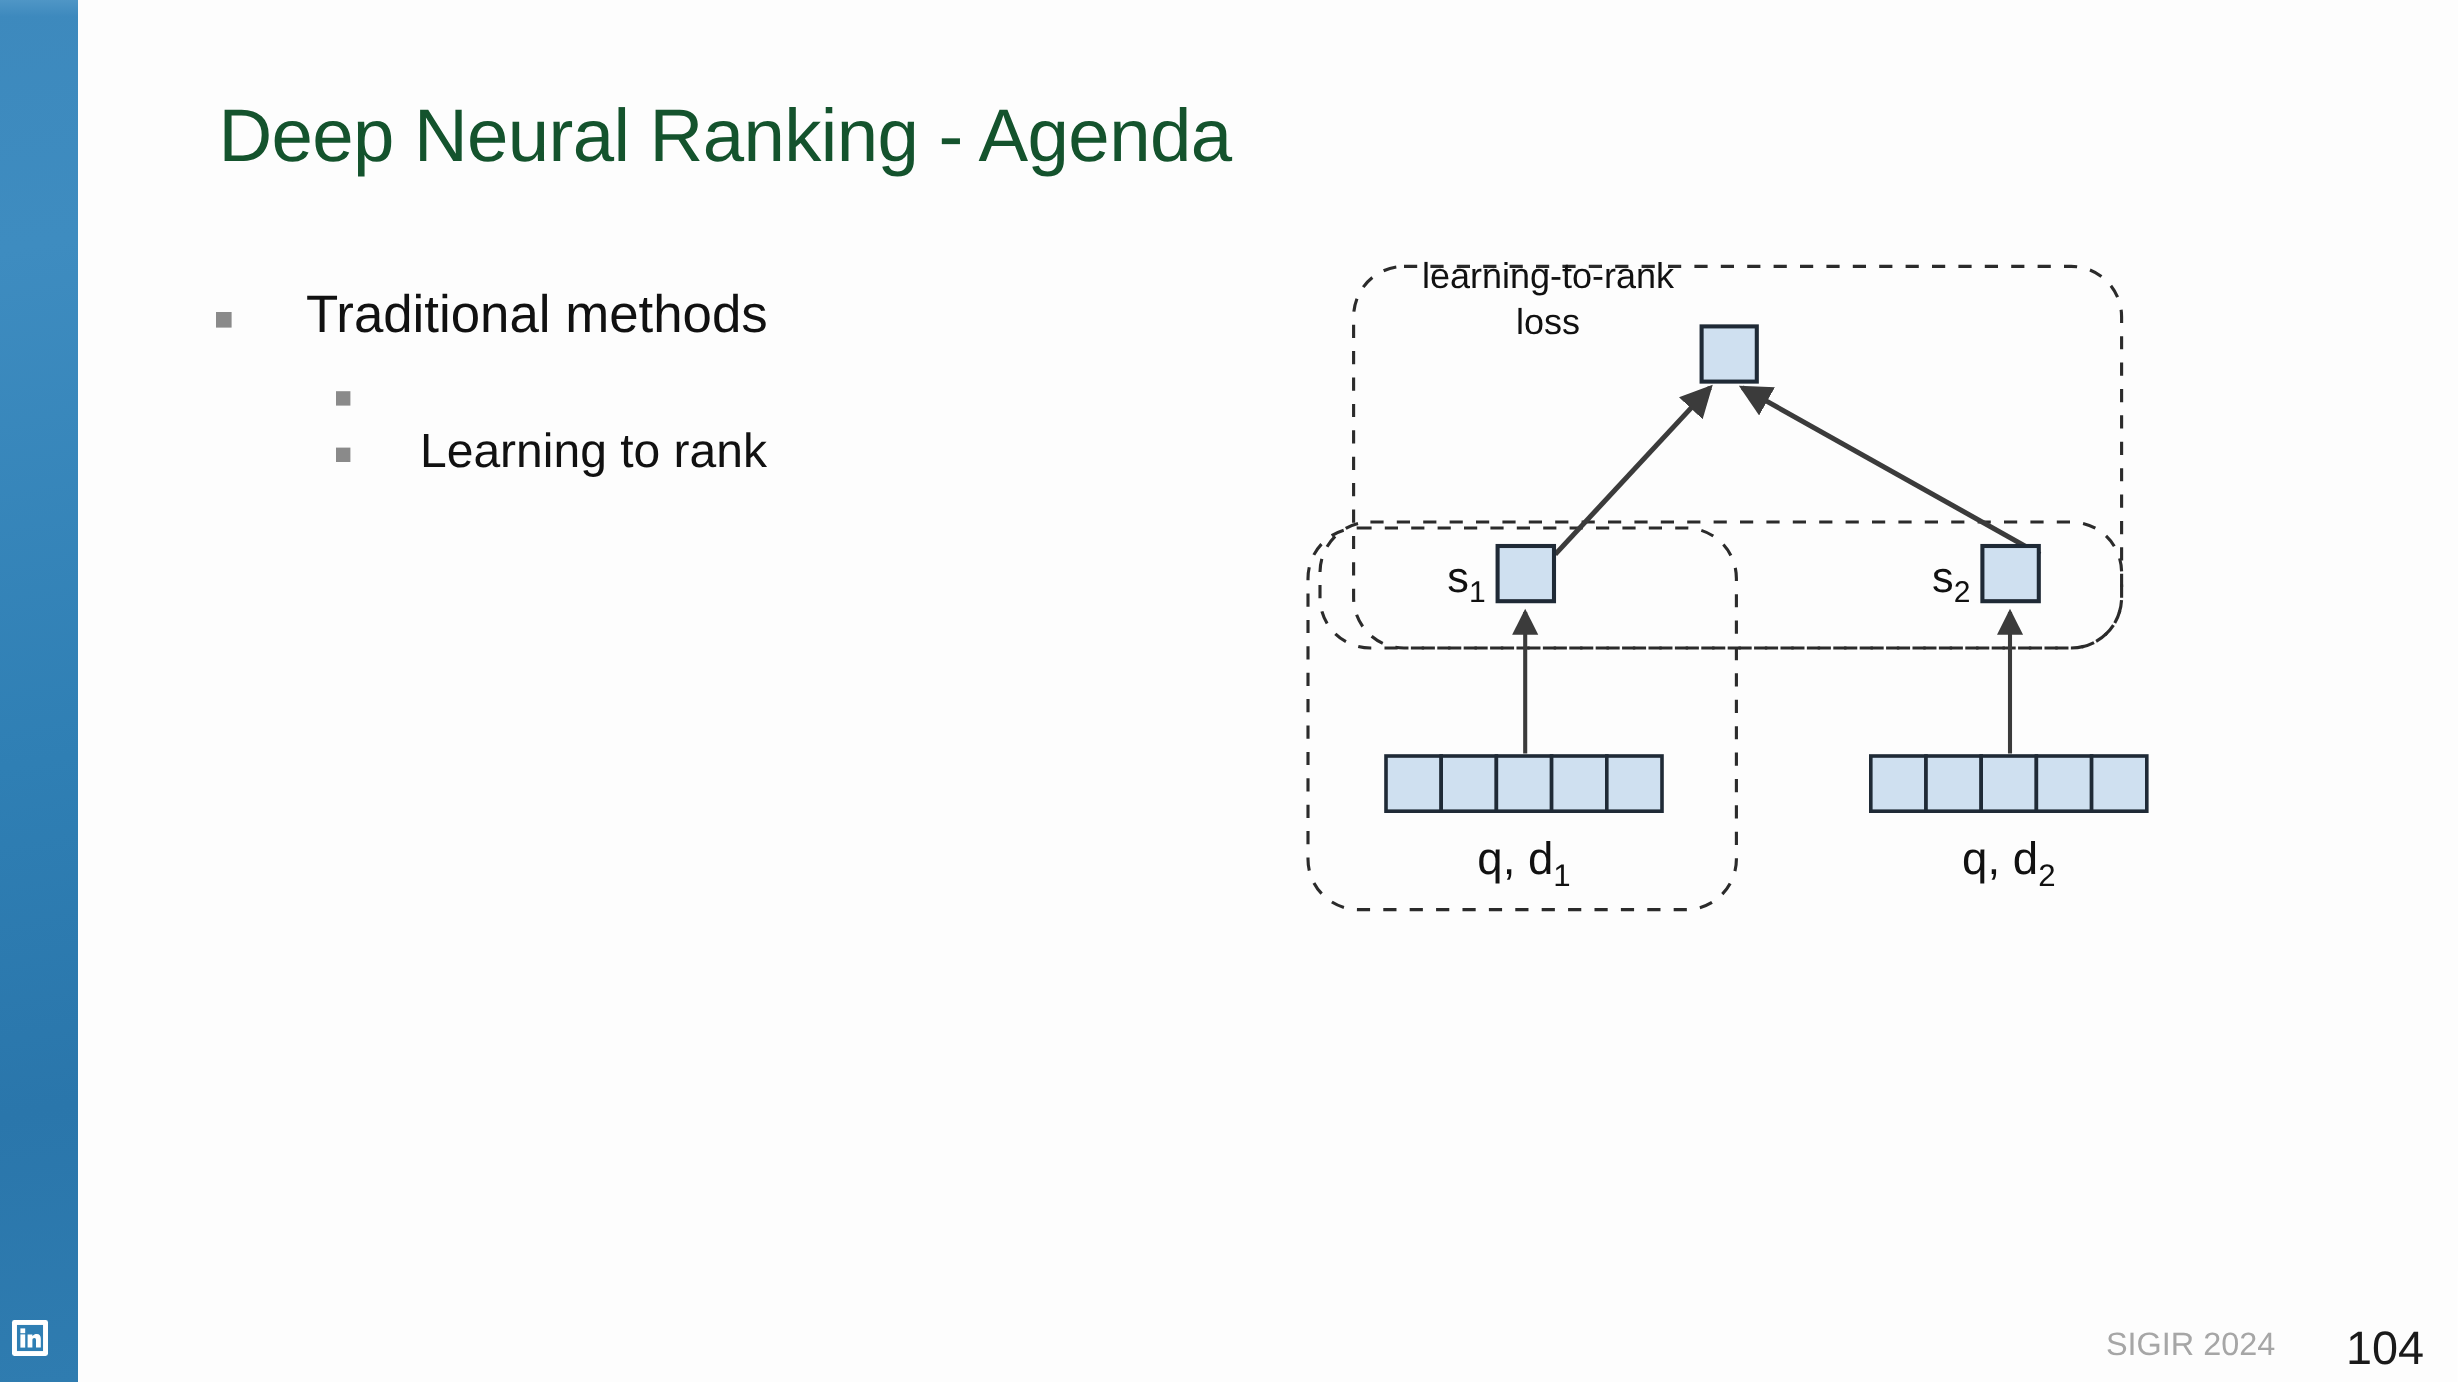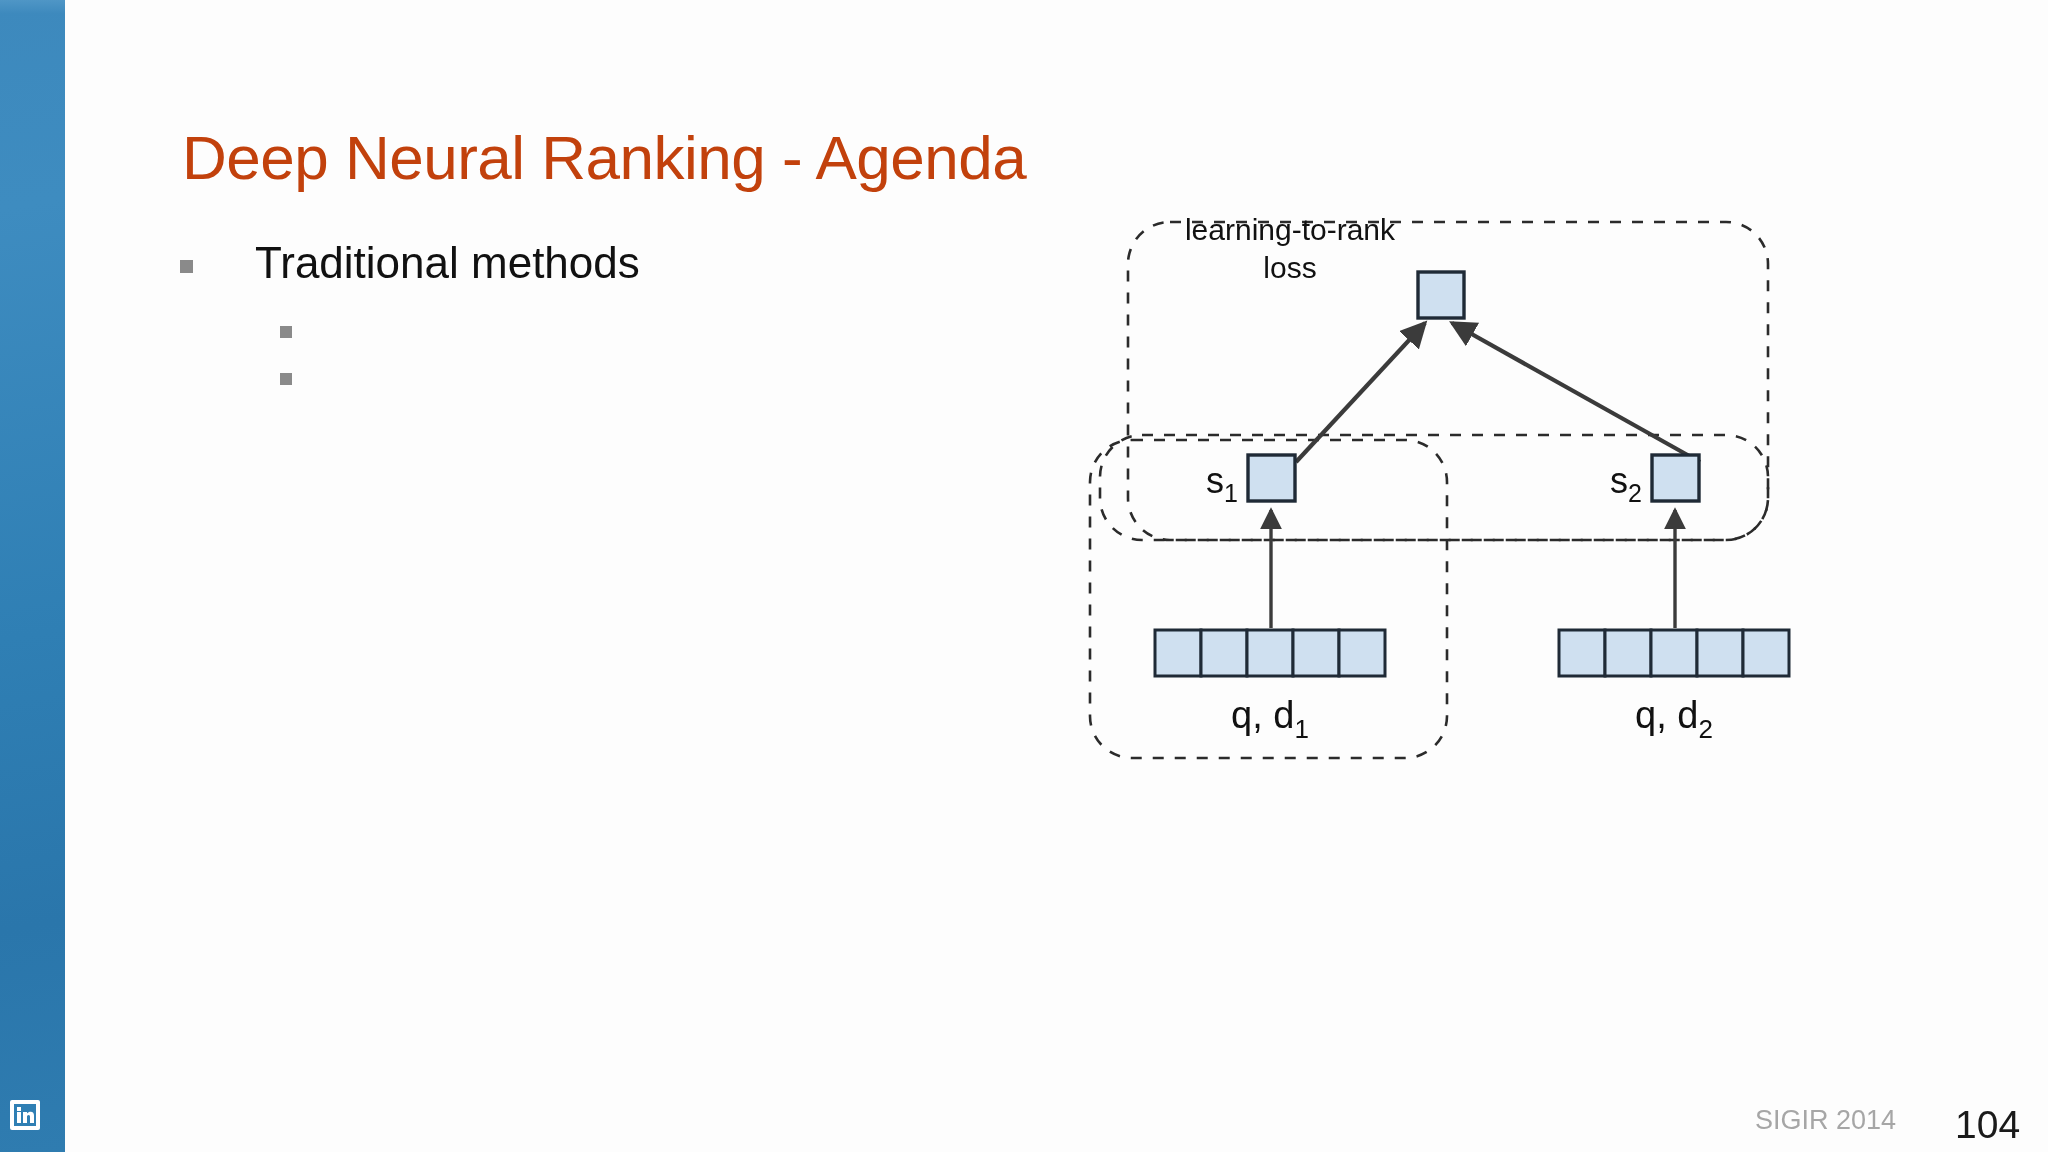--- a/index.html
+++ b/index.html
@@ -49,24 +49,23 @@
   }
   .li-logo svg { display:block; }
 
   
   .title {
     position: absolute;
     left: 182px;
     top: 78px;
     font-size: 62px;
     font-weight: 400;
-    color: #c2410c;
+    color: #14532d;
     letter-spacing: -0.5px;
     white-space: nowrap;
-    margin-top: 44px;
   }
 
   
   .bullets { position: absolute; left: 180px; top: 238px; }
   .bullet-row { position: relative; display: flex; align-items: flex-start; }
   .bullet-l1 { margin-bottom: 20px; }
   .bullet-l2 { margin-bottom: 16px; margin-left: 100px; }
   .bullet-mark {
     width: 13px; height: 13px;
     background: #8a8a8a;
@@ -145,20 +144,21 @@
       <span class="bullet-mark"></span>
       <span class="bullet-text-l1">Traditional methods</span>
     </div>
 
     <div class="bullet-row bullet-l2">
       <span class="bullet-mark"></span>
     </div>
 
     <div class="bullet-row bullet-l2">
       <span class="bullet-mark"></span>
+      <span class="bullet-text-l2">Learning to rank</span>
     </div>
 
   </div>
 
   <div class="diagram">
     <svg width="760" height="620" viewBox="0 0 760 620" xmlns="http://www.w3.org/2000/svg">
 
       <rect x="30" y="250" width="357" height="318" rx="42" ry="42" fill="none" stroke="#2b2b2b" stroke-width="2.6" stroke-dasharray="11 11"></rect>
 
       <rect x="68" y="32" width="640" height="318" rx="42" ry="42" fill="none" stroke="#2b2b2b" stroke-width="2.6" stroke-dasharray="11 11"></rect>
@@ -203,16 +203,16 @@
         <rect x="545" y="440" width="46" height="46" fill="#cfe0f0" stroke="#1f2a36" stroke-width="3"></rect>
         <rect x="591" y="440" width="46" height="46" fill="#cfe0f0" stroke="#1f2a36" stroke-width="3"></rect>
         <rect x="637" y="440" width="46" height="46" fill="#cfe0f0" stroke="#1f2a36" stroke-width="3"></rect>
         <rect x="683" y="440" width="46" height="46" fill="#cfe0f0" stroke="#1f2a36" stroke-width="3"></rect>
       </g>
       <text x="614" y="538" text-anchor="middle" font-family="Liberation Sans, sans-serif" font-size="38" fill="#111111">q, d<tspan font-size="26" dy="10">2</tspan></text>
 
     </svg>
   </div>
 
-  <div class="footer-conf">SIGIR 2014</div>
+  <div class="footer-conf">SIGIR 2024</div>
   <div class="footer-page">104</div>
 
 </div>
 
 </body></html>

